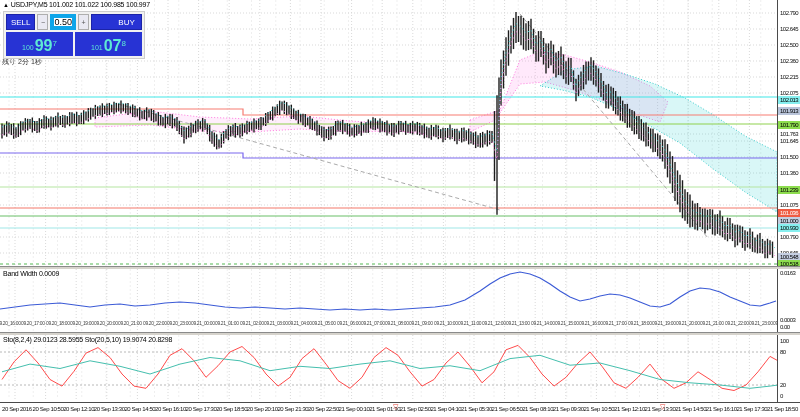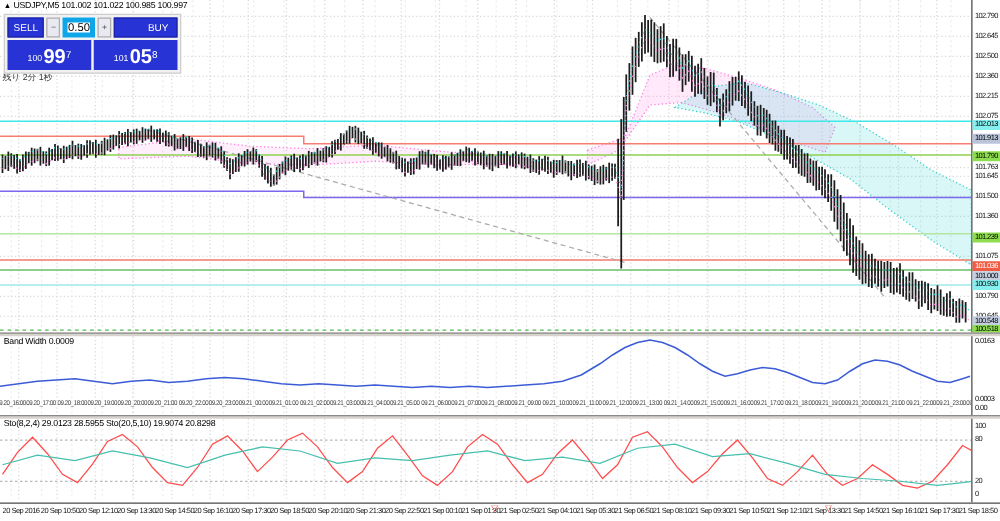--- a/index.html
+++ b/index.html
@@ -25,21 +25,21 @@
   #bw-label{position:absolute;top:270px;left:3px;font-size:7px;letter-spacing:-0.2px;color:#000;z-index:5;}
   #sto-label{position:absolute;top:336px;left:3px;font-size:7px;letter-spacing:-0.2px;color:#000;z-index:5;}
   
   #trade-panel{position:absolute;top:11px;left:3px;width:142px;z-index:6;background:#f1f1f1;border:1px solid #cdcdcd;padding:2px;box-sizing:border-box;}
   #tp-row1{display:flex;height:16px;gap:2px;}
   .blue-btn{background:#2733d4;border:1px solid #1b23a8;color:#fff;font-size:8px;display:flex;align-items:center;justify-content:center;cursor:pointer;}
   #sell-btn{width:36px;} #buy-btn{width:38px;padding-left:20px;}
   .stepper{width:12px;background:#e9e9f2;border:1px solid #aeaeae;color:#555;font-size:7px;display:flex;align-items:center;justify-content:center;}
   #vol-box{flex:1;background:#fff;border:4px solid #0ea5e9;font-size:9px;color:#000;display:flex;align-items:center;justify-content:center;}
   #tp-row2{display:flex;height:24px;gap:2px;margin-top:2px;}
-  .price-panel{flex:1;background:#2733d4;color:#ffffff;display:flex;align-items:flex-end;justify-content:center;padding-bottom:2px;}
+  .price-panel{flex:1;background:#2733d4;color:#5eead4;display:flex;align-items:flex-end;justify-content:center;padding-bottom:2px;}
   .price-prefix{font-size:7px;margin:0 1px 3px 0;}
   .price-big{font-size:16px;font-weight:bold;line-height:16px;}
   .price-sup{font-size:8px;position:relative;top:-6px;}
 </style>
 </head>
 <body>
 
 <div id="app">
 
   <svg id="svg-main" width="777" height="266" viewBox="0 0 777 266">
@@ -468,21 +468,21 @@
       <div id="buy-btn" class="blue-btn">BUY</div>
     </div>
     <div id="tp-row2">
       <div class="price-panel">
         <span class="price-prefix">100</span>
         <span class="price-big">99</span>
         <span class="price-sup">7</span>
       </div>
       <div class="price-panel">
         <span class="price-prefix">101</span>
-        <span class="price-big">05</span>
+        <span class="price-big">07</span>
         <span class="price-sup">8</span>
       </div>
     </div>
   </div>
 
   <div id="countdown">残り 2分 1秒</div>
 
   <div id="sep1" class="sep"></div>
 
   <svg id="svg-bw" width="777" height="63" viewBox="0 0 777 63">

